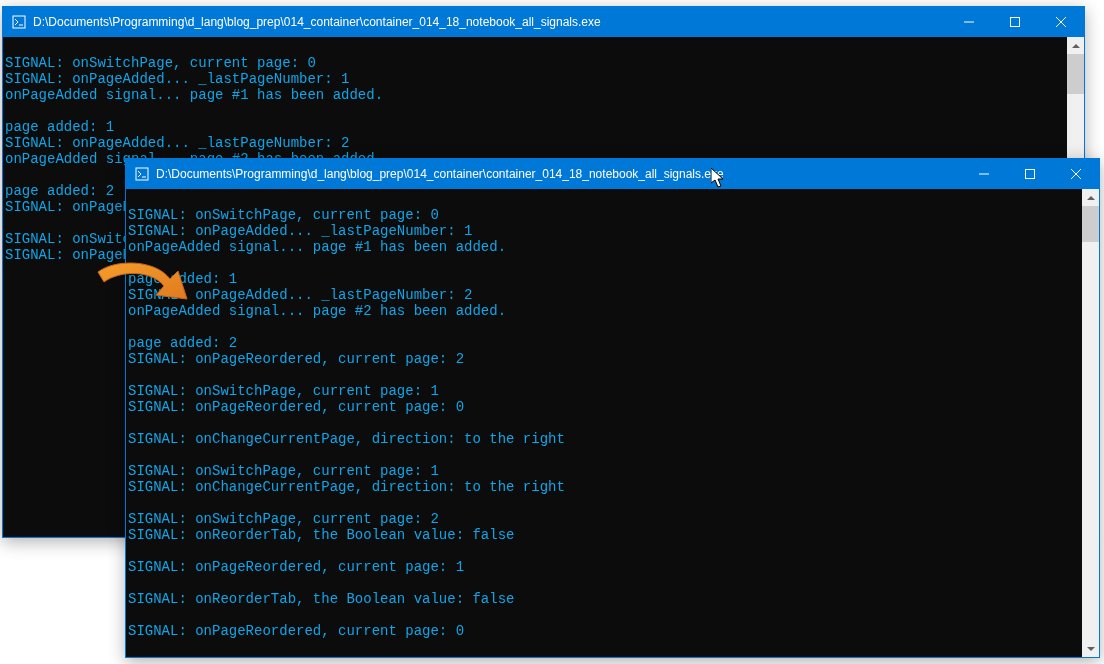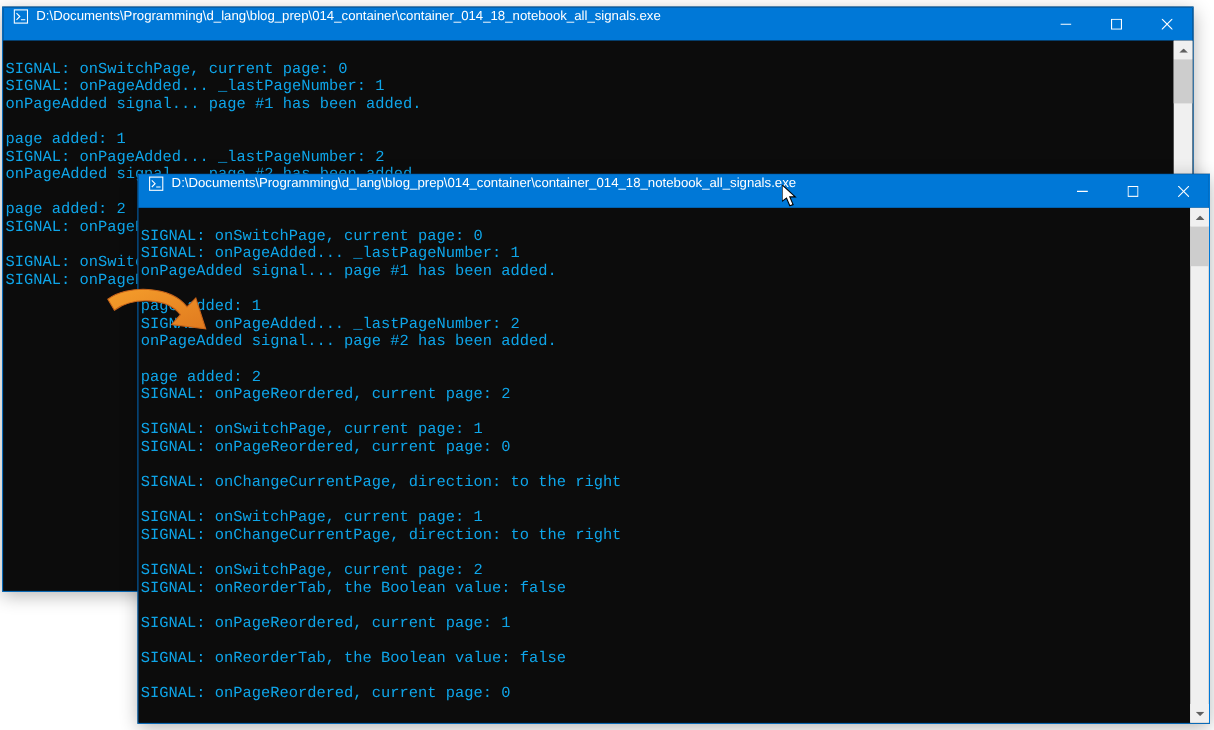--- a/index.html
+++ b/index.html
@@ -26,20 +26,21 @@
     .win-front {
       left: 125px;
       top: 158px;
       width: 975px;
       height: 500px;
     }
     .titlebar {
       height: 30px;
       background: #0078D7;
       display: flex;
+      align-items: center;
       color: #ffffff;
       font-size: 12px;
     }
     .titlebar .app-icon {
       width: 16px;
       height: 16px;
       margin-left: 8px;
       margin-right: 6px;
       display: flex;
       align-items: center;

